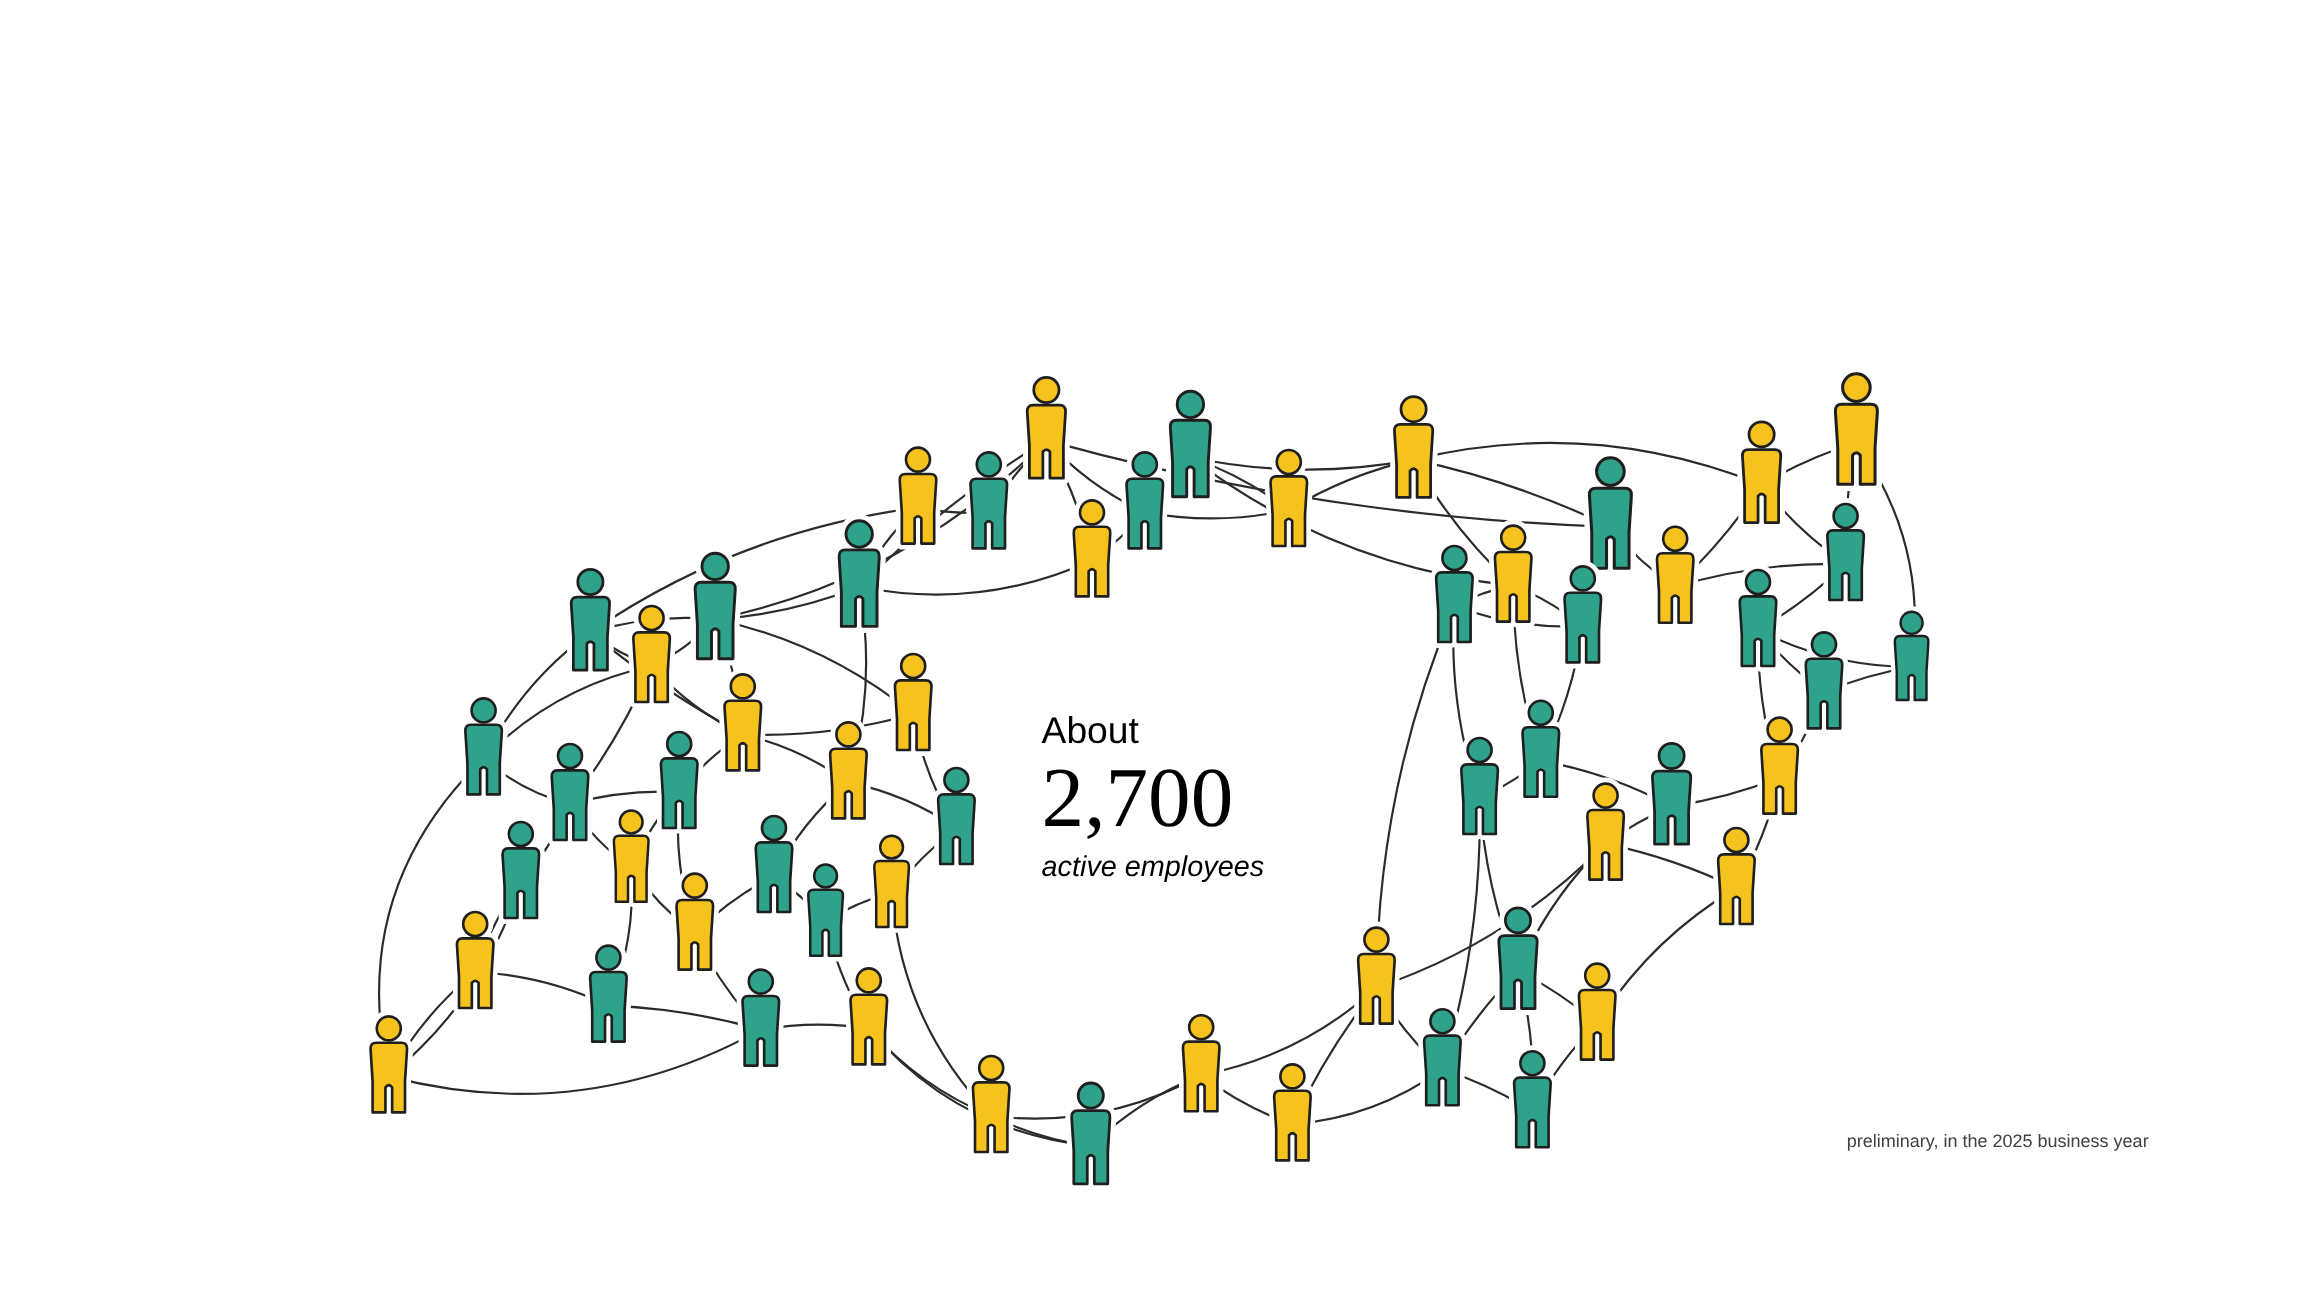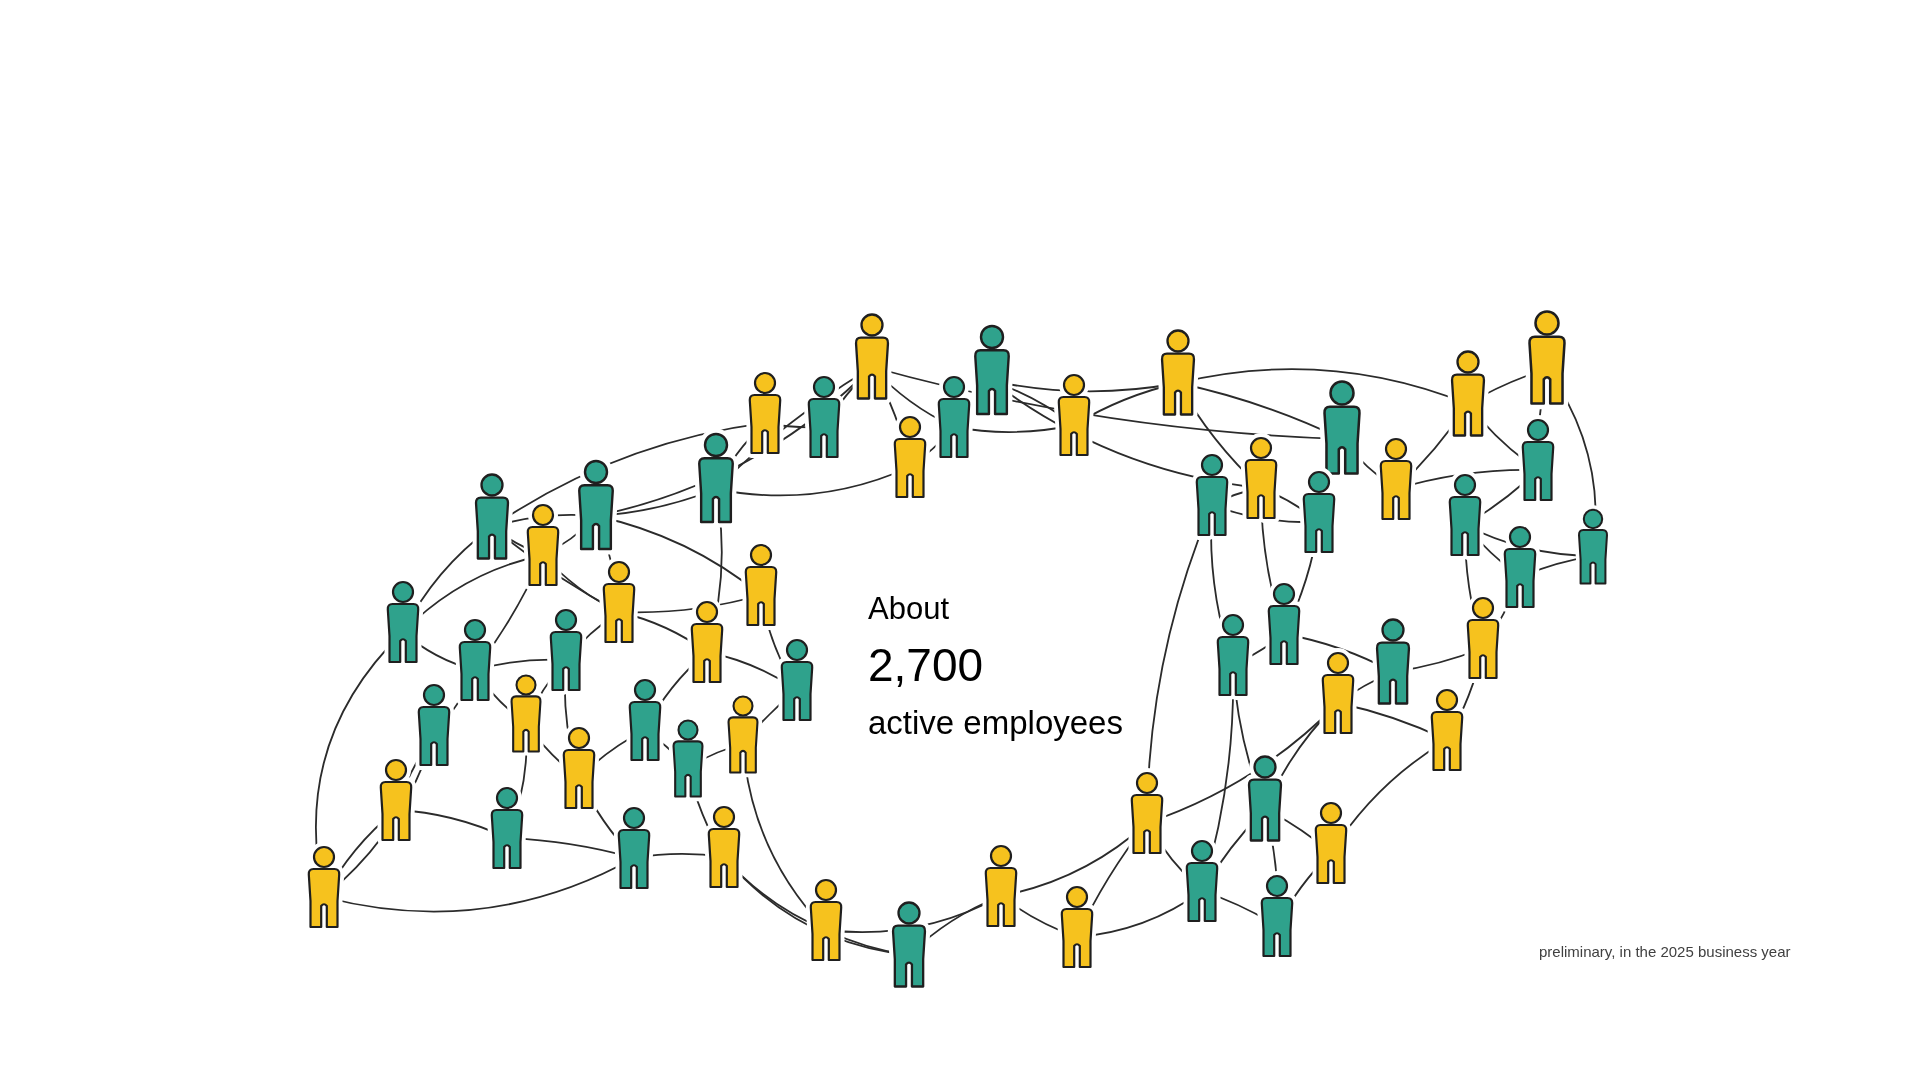--- a/index.html
+++ b/index.html
@@ -26,28 +26,30 @@
     left: 868px;
     top: 589px;
     color: #000000;
   }
   #stat-block .qualifier {
     font-size: 31px;
     line-height: 39px;
     white-space: nowrap;
   }
   #stat-block .value {
-    font-size: 46px;
+    font-size: 71px;
     line-height: 74px;
     white-space: nowrap;
+    font-family: Liberation Serif, serif;
   }
   #stat-block .label {
-    font-size: 33px;
+    font-size: 24px;
     line-height: 41px;
     white-space: nowrap;
+    font-style: italic;
   }
   #footnote {
     position: absolute;
     left: 1539px;
     top: 943px;
     font-size: 15px;
     line-height: 18px;
     color: #404040;
     white-space: nowrap;
   }

